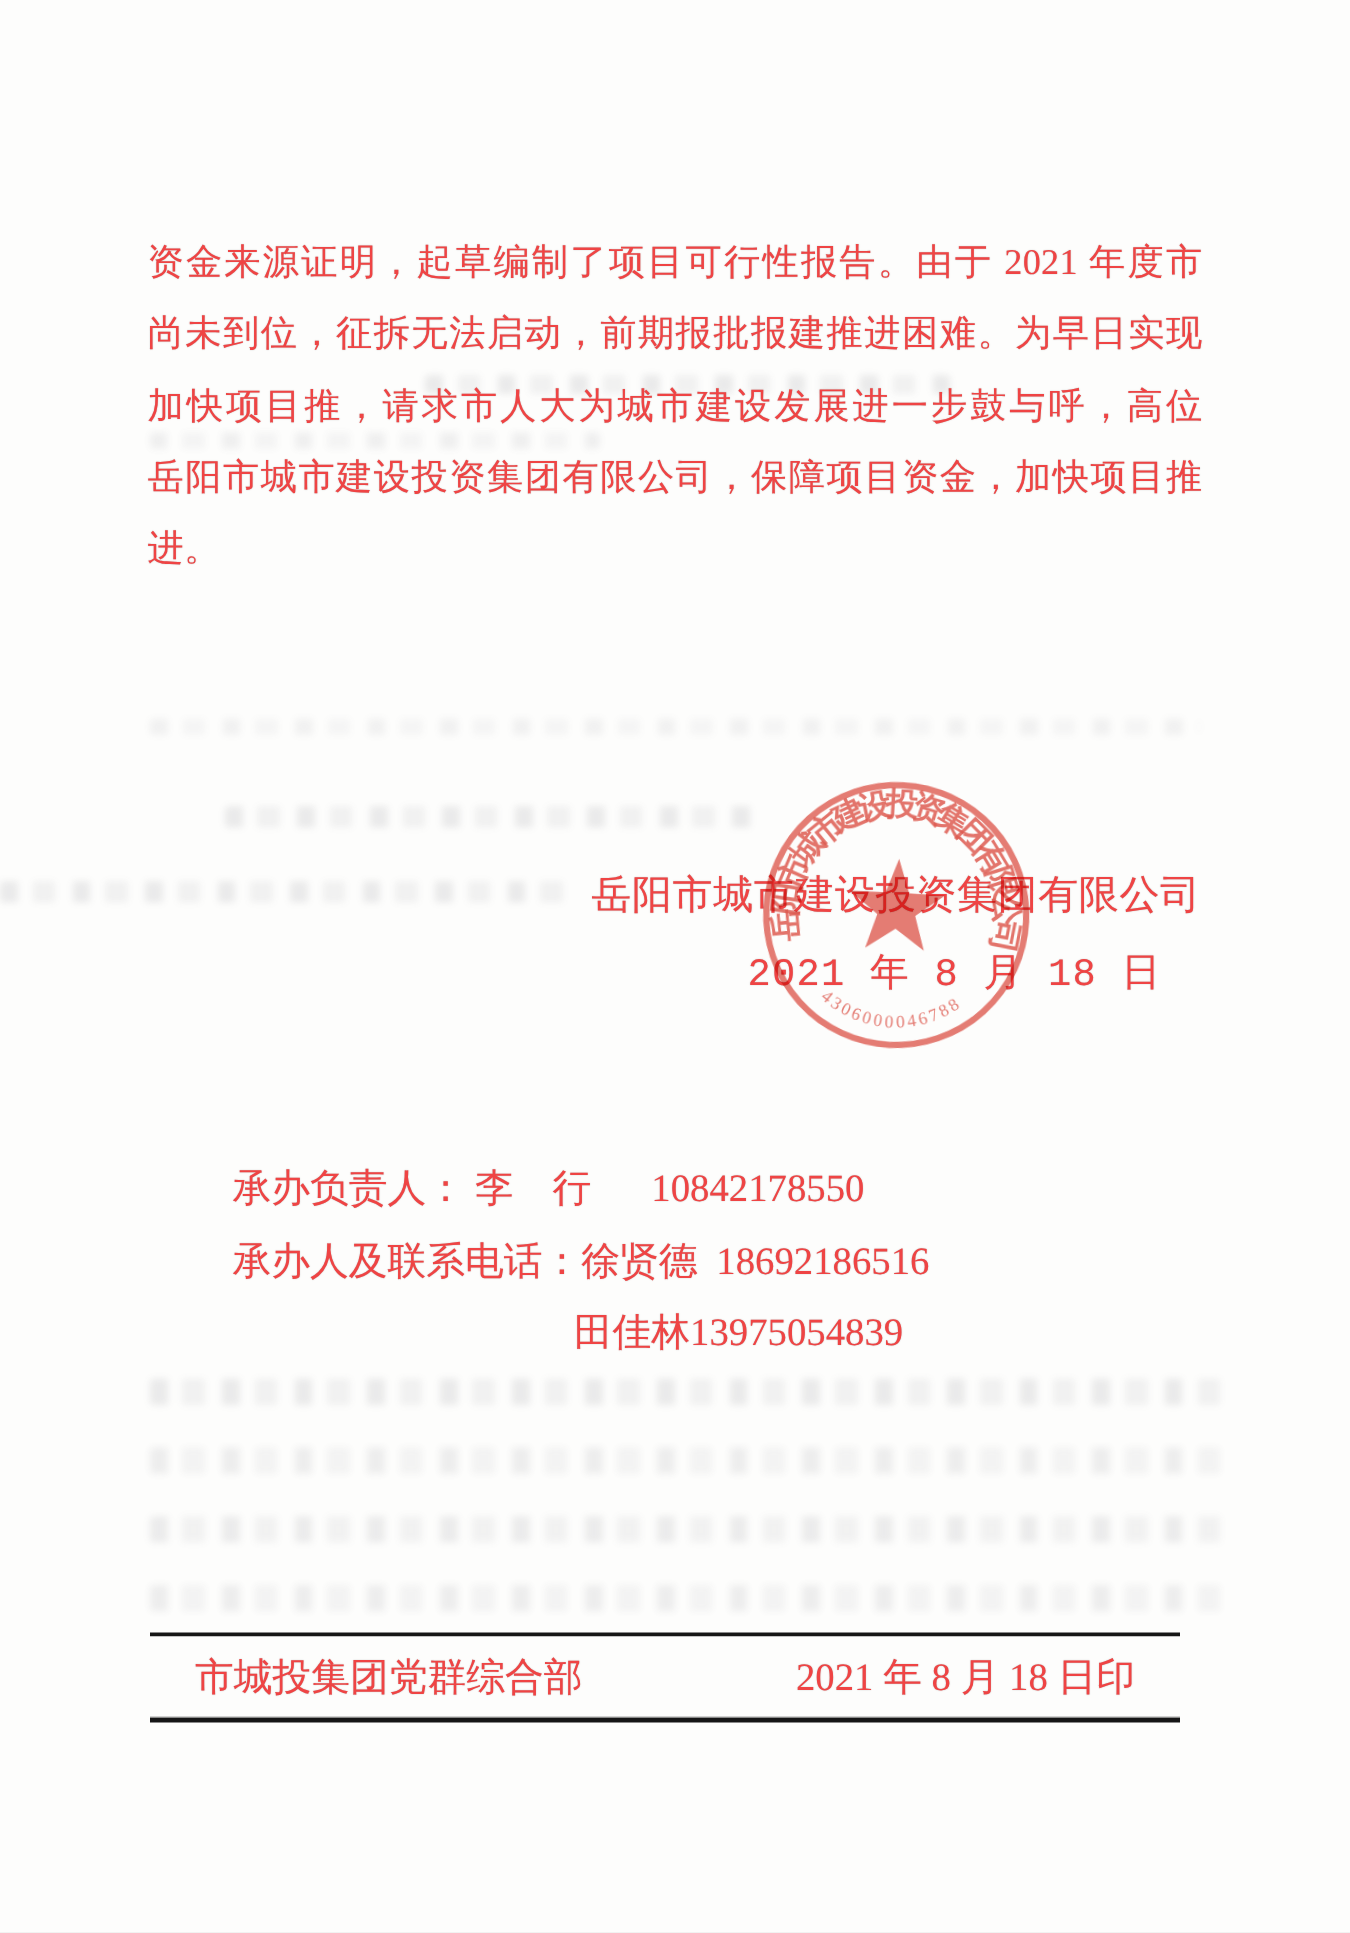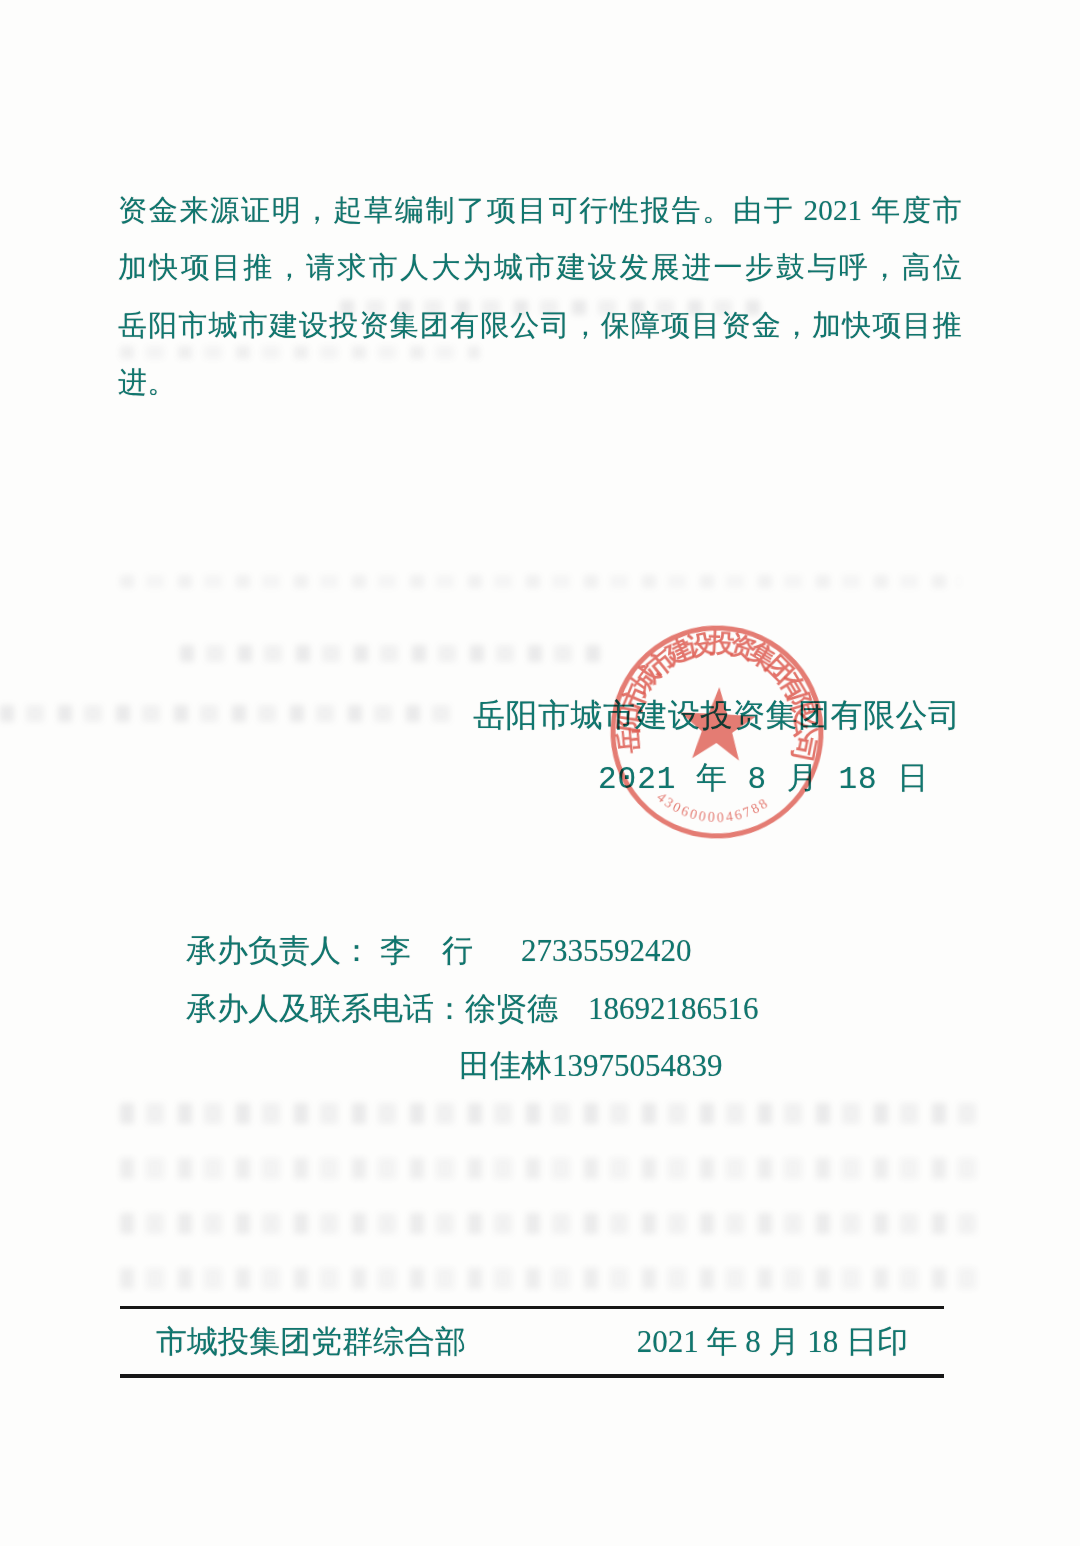--- a/index.html
+++ b/index.html
@@ -3,21 +3,21 @@
 <meta charset="utf-8">
 <style>
   html,body{margin:0;padding:0;background:#e9e9e9;}
   .page{
     position:relative;
     width:1080px;height:1546px;
     margin:0 auto;
     background:#fdfdfc;
     overflow:hidden;
     font-family:"Liberation Serif","DejaVu Serif",serif;
-    color:#0f766e;
+    color:#ef4444;
   }
   
   .body-text{
     position:absolute;top:182px;left:118px;width:844px;
     font-size:29px;line-height:57.3px;
     text-shadow:0 0 1px rgba(60,60,60,.38);
     letter-spacing:.2px;
   }
   .body-text .line{white-space:nowrap;}
   .body-text .just{text-align:justify;text-align-last:justify;white-space:normal;}
@@ -44,21 +44,21 @@
   .seal svg{display:block;filter:blur(.3px);}
   
   .contacts{
     position:absolute;left:186px;top:922px;
     font-size:31px;line-height:57.5px;white-space:nowrap;
     text-shadow:0 0 1px rgba(60,60,60,.38);
   }
   .contacts .row3{padding-left:273px;}
   .c-name1{margin-left:8px;}
   .c-phone1{margin-left:48px;}
-  .c-phone2{margin-left:30px;}
+  .c-phone2{margin-left:15px;}
   .c-phone3{}
   
   .footer{position:absolute;left:120px;top:1306px;width:824px;}
   .rule-top{height:3px;background:#161616;}
   .footer-row{
     display:flex;justify-content:space-between;align-items:flex-end;
     padding:12px 36px 10px 36px;
     font-size:31px;white-space:nowrap;
     text-shadow:0 0 1px rgba(60,60,60,.38);
   }
@@ -91,20 +91,21 @@
   <div class="ghost g3"></div>
   <div class="ghost g4"></div>
   <div class="ghost g5"></div>
   <div class="ghost g6"></div>
   <div class="ghost g7"></div>
   <div class="ghost g8"></div>
   <div class="ghost g9"></div>
 
   <div class="body-text">
     <div class="line just">资金来源证明，起草编制了项目可行性报告。由于 2021 年度市</div>
+    <div class="line just">尚未到位，征拆无法启动，前期报批报建推进困难。为早日实现</div>
     <div class="line just">加快项目推，请求市人大为城市建设发展进一步鼓与呼，高位</div>
     <div class="line just">岳阳市城市建设投资集团有限公司，保障项目资金，加快项目推</div>
     <div class="line">进。</div>
   </div>
 
   <div class="company-line">岳阳市城市建设投资集团有限公司</div>
   <div class="date-line">2021 年 8 月 18 日</div>
 
   <div class="seal">
     <svg width="234" height="234" viewBox="0 0 234 234" xmlns="http://www.w3.org/2000/svg">
@@ -118,21 +119,21 @@
         <textPath href="#ringPath" startOffset="50%" text-anchor="middle" textLength="300" lengthAdjust="spacing">岳阳市城市建设投资集团有限公司</textPath>
       </text>
       <text font-size="14" letter-spacing="2.5" fill="#dc4a3e" fill-opacity="0.8" font-family="'Liberation Serif','DejaVu Serif',serif">
         <textPath href="#codePath" startOffset="50%" text-anchor="middle">4306000046788</textPath>
       </text>
     </svg>
   </div>
 
   <div class="contacts">
     <div class="row1">
-      <span>承办负责人：</span><span class="c-name1">李　行</span><span class="c-phone1">27335592420</span>
+      <span>承办负责人：</span><span class="c-name1">李　行</span><span class="c-phone1">10842178550</span>
     </div>
     <div class="row2">
       <span>承办人及联系电话：</span><span>徐贤德</span><span class="c-phone2">18692186516</span>
     </div>
     <div class="row3">
       <span>田佳林</span><span class="c-phone3">13975054839</span>
     </div>
   </div>
 
   <div class="footer">

